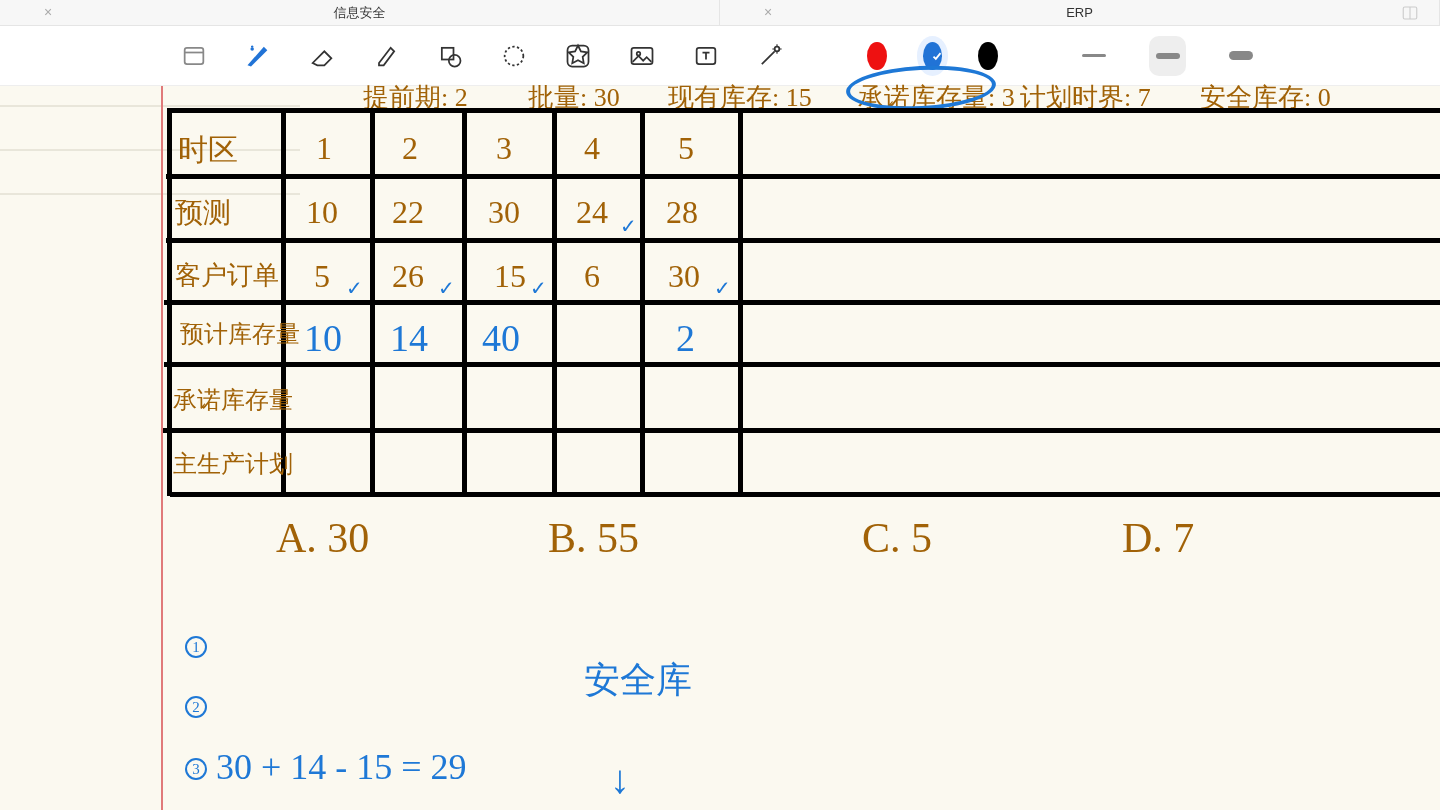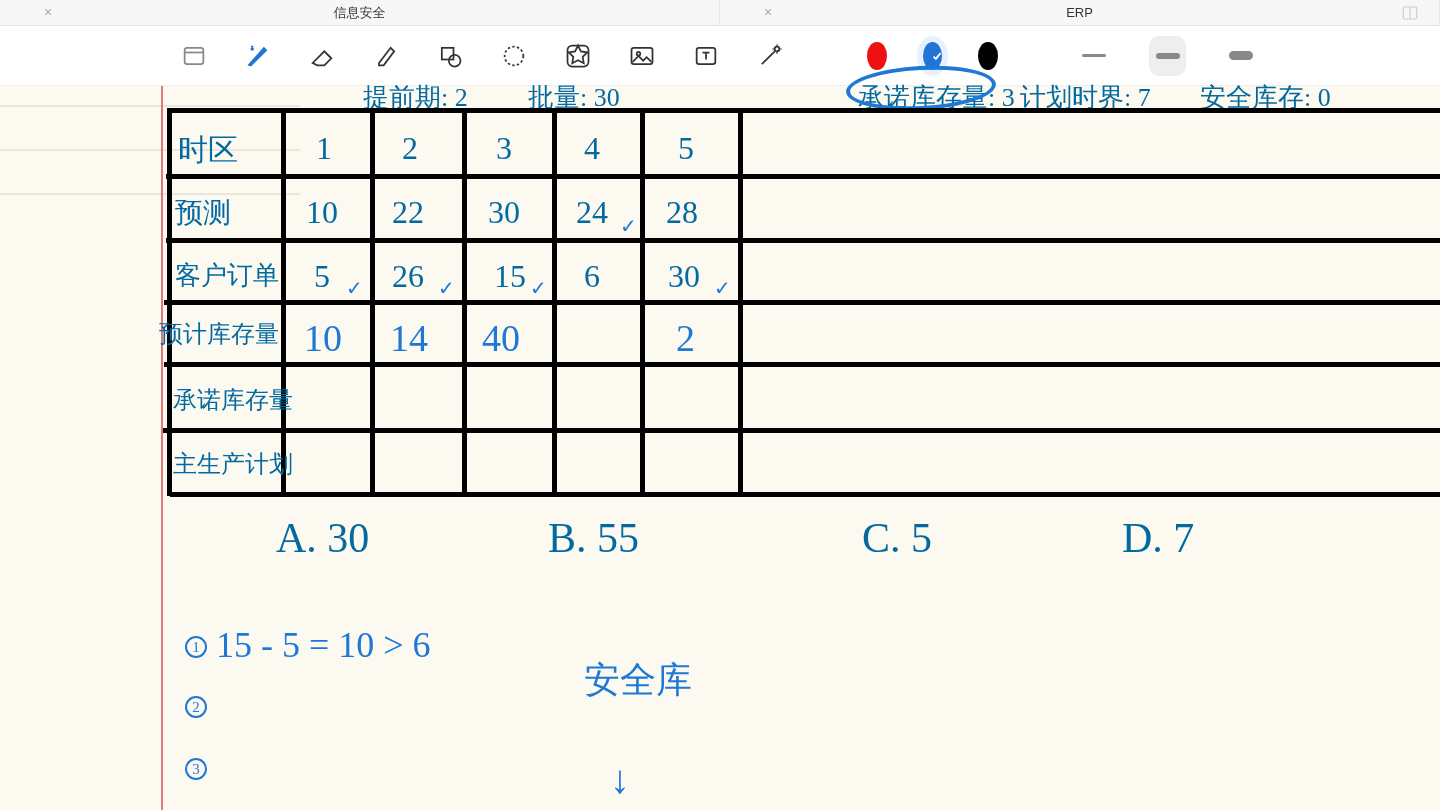--- a/index.html
+++ b/index.html
@@ -16,21 +16,21 @@
   .swatch { width: 28px; height: 28px; border-radius: 50%; cursor: pointer; }
   .swatch.sel { box-shadow: 0 0 0 6px #e6f0ff; }
   .lw { width: 54px; height: 40px; display: flex; align-items: center; justify-content: center; border-radius: 10px; cursor: pointer; }
   .lw.sel { background: #eee; }
 
   .canvas { position: absolute; left: 0; top: 86px; width: 1440px; height: 724px; background: #fbf9f0; }
   .ruled { position: absolute; inset: 0; }
   .vline { position: absolute; top: 0; bottom: 0; width: 1.5px; background: #e07a7a; }
 
   .ink { position: absolute; font-family: "Segoe Script","Comic Sans MS",cursive; font-weight: 400; white-space: nowrap; }
-  .black { color: #0369a1; }
+  .black { color: #a16207; }
   .blue { color: #1e78d6; }
 
   .tbl { position: absolute; }
   .hl { position: absolute; background: #000; height: 5px; }
   .vl { position: absolute; background: #000; width: 5px; }
 
   .tick { font-family: "Segoe Script",cursive; color: #1e78d6; font-size: 20px; position: absolute; }
   .circle { position: absolute; border: 4px solid #1e78d6; border-radius: 50%; }
   .circnum { position:absolute; width:22px; height:22px; border:2px solid #1e78d6; border-radius:50%; display:flex; align-items:center; justify-content:center; font-size:15px; color:#1e78d6; font-family:"Segoe Script",cursive;}
 </style>
@@ -157,20 +157,23 @@
     </g>
   </svg>
   <div class="vline" style="left:161px"></div>
 
   <div class="ink black" style="left:363px;top:-6px;font-size:26px">
     <span>提前期:</span>&nbsp;<span>2</span>
   </div>
   <div class="ink black" style="left:528px;top:-6px;font-size:26px">
     <span>批量:</span>&nbsp;<span>30</span>
   </div>
+  <div class="ink black" style="left:668px;top:-6px;font-size:26px">
+    <span>现有库存:</span>&nbsp;<span>15</span>
+  </div>
   <div class="ink black" style="left:858px;top:-6px;font-size:26px">
     <span>承诺库存量:</span>&nbsp;<span>3</span>
   </div>
   <div class="circle" style="left:846px;top:-20px;width:150px;height:44px;transform:rotate(-3deg)"></div>
   <div class="ink black" style="left:1020px;top:-6px;font-size:26px">
     <span>计划时界:</span>&nbsp;<span>7</span>
   </div>
   <div class="ink black" style="left:1200px;top:-6px;font-size:26px">
     <span>安全库存:</span>&nbsp;<span>0</span>
   </div>
@@ -189,21 +192,21 @@
     <div class="vl" style="left:370px;top:22px;height:388px"></div>
     <div class="vl" style="left:462px;top:22px;height:388px"></div>
     <div class="vl" style="left:552px;top:22px;height:388px"></div>
     <div class="vl" style="left:640px;top:22px;height:388px"></div>
     <div class="vl" style="left:738px;top:22px;height:388px"></div>
   </div>
 
   <div class="ink black" style="left:178px;top:44px;font-size:30px">时区</div>
   <div class="ink black" style="left:175px;top:108px;font-size:28px">预测</div>
   <div class="ink black" style="left:175px;top:172px;font-size:26px">客户订单</div>
-  <div class="ink black" style="left:159px;top:232px;font-size:24px">预计库存量</div>
+  <div class="ink black" style="left:180px;top:232px;font-size:24px">预计库存量</div>
   <div class="ink black" style="left:173px;top:298px;font-size:24px">承诺库存量</div>
   <div class="ink black" style="left:173px;top:362px;font-size:24px">主生产计划</div>
 
   <div class="ink black" style="left:316px;top:44px;font-size:32px">1</div>
   <div class="ink black" style="left:402px;top:44px;font-size:32px">2</div>
   <div class="ink black" style="left:496px;top:44px;font-size:32px">3</div>
   <div class="ink black" style="left:584px;top:44px;font-size:32px">4</div>
   <div class="ink black" style="left:678px;top:44px;font-size:32px">5</div>
 
   <div class="ink black" style="left:306px;top:108px;font-size:32px">10</div>
@@ -227,18 +230,18 @@
   <div class="ink blue" style="left:390px;top:230px;font-size:38px">14</div>
   <div class="ink blue" style="left:482px;top:230px;font-size:38px">40</div>
   <div class="ink blue" style="left:676px;top:230px;font-size:38px">2</div>
 
   <div class="ink black" style="left:276px;top:428px;font-size:42px">A.&nbsp;<span>30</span></div>
   <div class="ink black" style="left:548px;top:428px;font-size:42px">B.&nbsp;<span>55</span></div>
   <div class="ink black" style="left:862px;top:428px;font-size:42px">C.&nbsp;<span>5</span></div>
   <div class="ink black" style="left:1122px;top:428px;font-size:42px">D.&nbsp;<span>7</span></div>
 
   <div class="circnum" style="left:185px;top:550px">1</div>
-  <div class="ink blue" style="left:216px;top:538px;font-size:36px">15 - 5 = 10 &gt; 6</div>
   <div class="circnum" style="left:185px;top:610px">2</div>
   <div class="circnum" style="left:185px;top:672px">3</div>
+  <div class="ink blue" style="left:216px;top:660px;font-size:36px">30 + 14 - 15 = 29</div>
   <div class="ink blue" style="left:584px;top:570px;font-size:36px">安全库</div>
   <div class="ink blue" style="left:610px;top:670px;font-size:40px">↓</div>
 </div>
 
 </body></html>

